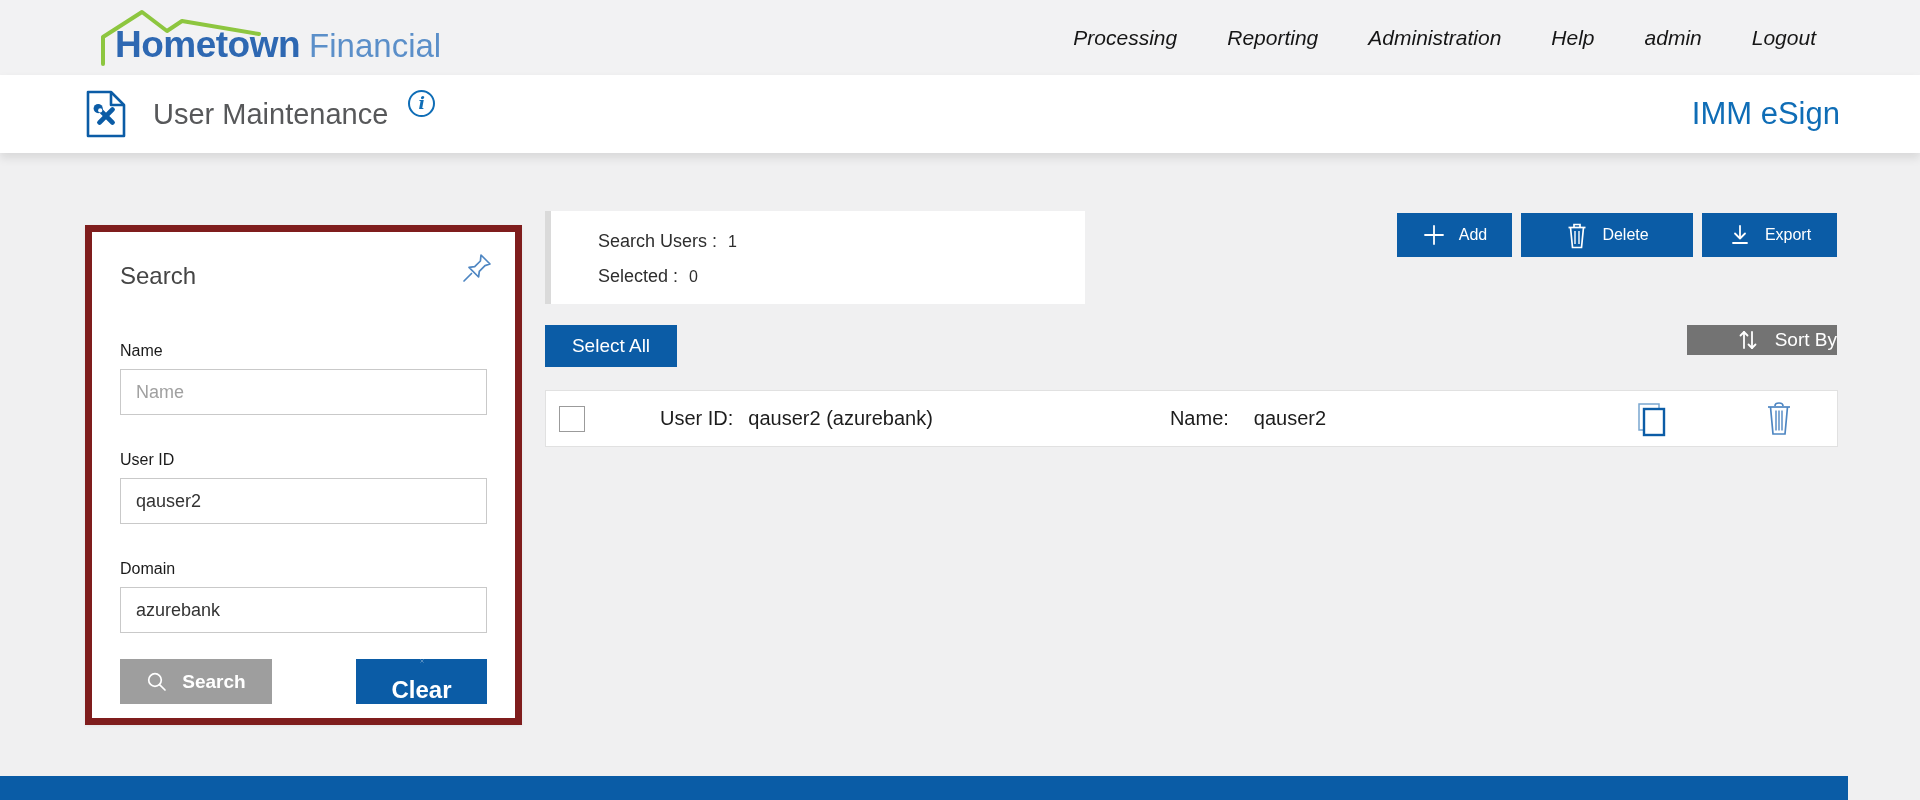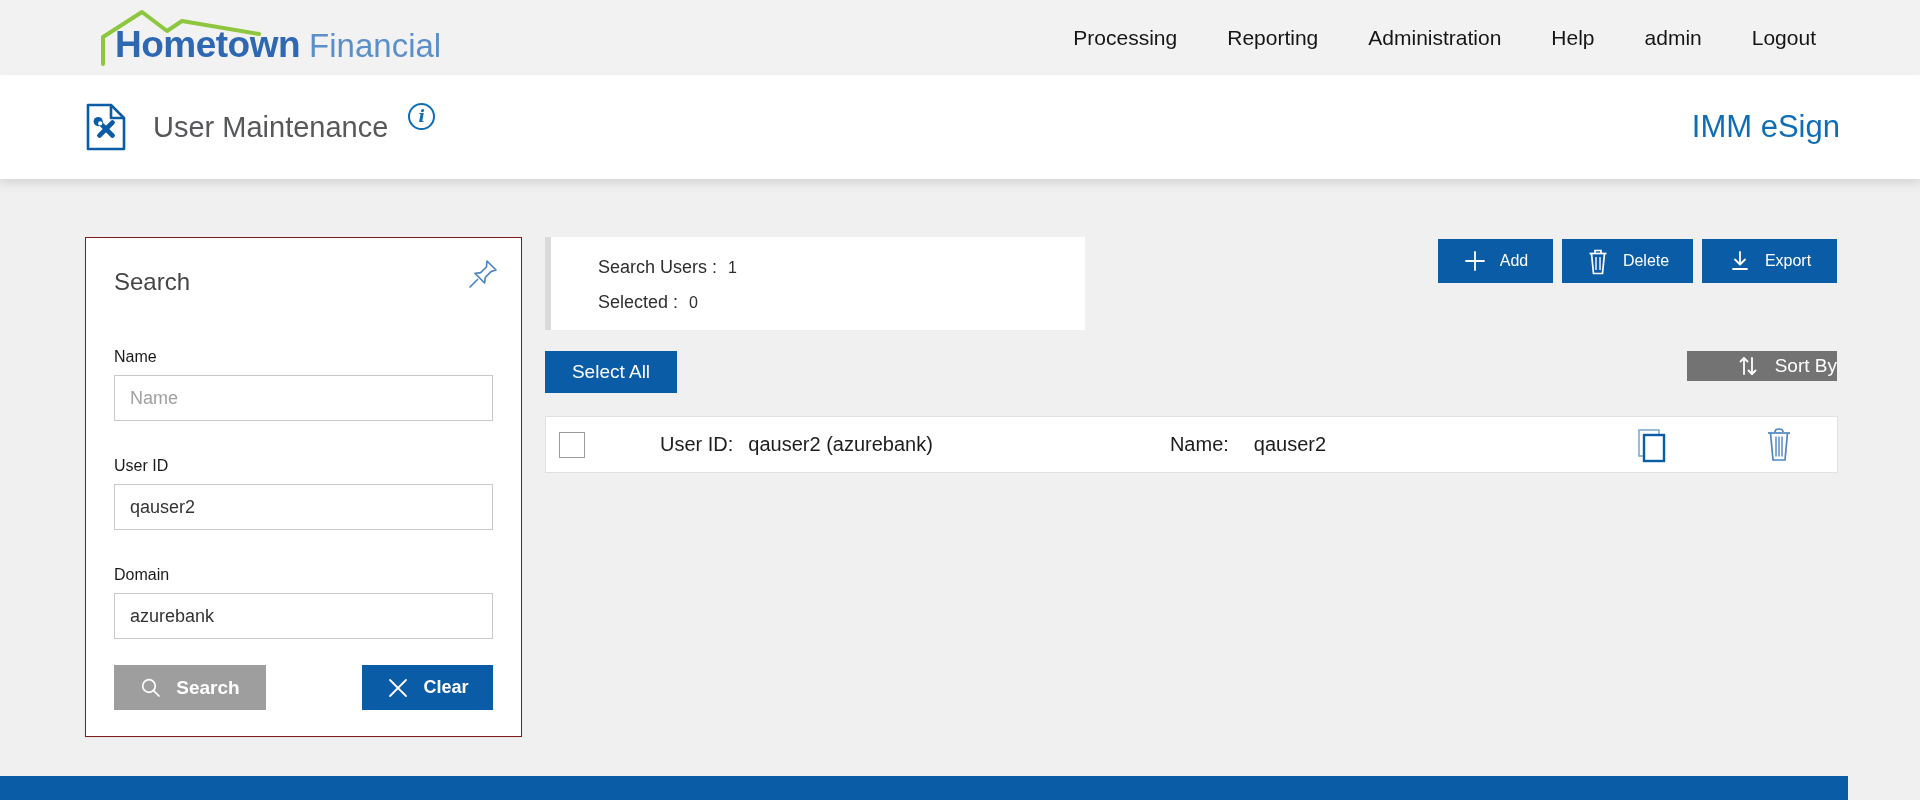--- a/index.html
+++ b/index.html
@@ -14,48 +14,48 @@
   .topnav {
     height:75px; background:#f2f2f3;
     display:flex; 
     padding:0 104px 0 85px;
   }
   .logo { position:relative; width:430px; height:70px; cursor:pointer; }
   .logo svg { position:absolute; left:14px; top:6px; }
   .logo-text { position:absolute; left:30px; bottom:4px; white-space:nowrap; }
   .logo-bold  { font-size:37px; font-weight:bold; color:#2e68b2; letter-spacing:-0.5px; }
   .logo-light { font-size:33px; font-weight:normal; color:#5b8fc9; margin-left:9px; }
-  .nav-items { margin-left:auto; display:flex; gap:50px; align-items:center; }
+  .nav-items { margin-left:auto; display:flex; gap:50px; align-items:center;font-style:italic; }
   .nav-item { font-size:21px; color:#161616; cursor:pointer; white-space:nowrap; }
 
   
   .header-band {
-    height:104px; background:#ffffff;
+    height:78px; background:#ffffff;
     display:flex; align-items:center;
     padding:0 80px 0 85px;
     box-shadow:0 5px 9px rgba(0,0,0,0.10);
     position:relative; z-index:2;
   }
   .page-title { margin-left:26px; font-size:29px; color:#57585a; }
   .info-circle {
     margin-left:20px; margin-top:-22px;
     width:27px; height:27px; border-radius:50%;
     border:2px solid #0f6db6; color:#0f6db6;
     display:flex; align-items:center; justify-content:center;
     font-family:"DejaVu Serif", serif; font-style:italic; font-weight:bold;
     font-size:17px; cursor:pointer;
   }
   .product-name { margin-left:auto; font-size:31px; color:#0f6db6; }
 
   
   .main { position:relative; height:643px; }
 
   .search-card {
-    position:absolute; left:85px; top:58px; width:437px; height:500px;
-    background:#fff; border:1px solid #7f1d1d;
+    position:absolute; left:85px; top:72px; width:437px; height:500px;
+    background:#fff; border:7px solid #7f1d1d;
     box-shadow:0 1px 3px rgba(0,0,0,0.05);
     padding:30px 28px;
   }
   .search-title { font-size:24px; color:#454545; margin-bottom:52px; }
   .pin-btn { position:absolute; right:20px; top:18px; cursor:pointer; }
   .field-label { font-size:16px; color:#1a1a1a; margin-top:36px; }
   .field-label.first { margin-top:0; }
   .text-input {
     display:block; width:100%; height:46px; margin-top:9px;
     border:1px solid #c9c9c9; background:#fff;
@@ -65,39 +65,39 @@
   .text-input::placeholder { color:#a0a0a0; }
   .btn-row { display:flex; justify-content:space-between; margin-top:26px; }
   button { font-family:"Liberation Sans", sans-serif; border:none; cursor:pointer; }
   .btn-search {
     width:152px; height:45px; background:#9e9e9e; color:#fff;
     font-size:19px; font-weight:bold;
     display:flex; align-items:center; justify-content:center; gap:14px;
   }
   .btn-clear {
     width:131px; height:45px; background:#0b5ca6; color:#fff;
-    font-size:18px; font-weight:bold;
-    display:flex; align-items:center; justify-content:center; gap:13px;
+    font-size:24px; font-weight:bold;
+    display:flex; align-items:center; justify-content:center; gap:13px;flex-direction:column;
   }
 
   .summary-card {
     position:absolute; left:545px; top:58px; width:540px; height:93px;
     background:#fff; border-left:6px solid #dadada;
     padding:13px 0 0 47px;
     font-size:18px; color:#2e2e2e; line-height:34px;
   }
   .summary-line span { display:inline-block; }
   .summary-value { margin-left:6px; font-size:16px; }
 
   .toolbar { position:absolute; top:60px; right:83px; display:flex; gap:9px; }
   .tb-btn {
     height:44px; background:#0b5ca6; color:#fff; font-size:16px;
     display:flex; align-items:center; justify-content:center; gap:13px;
   }
-  .tb-add { width:115px; } .tb-delete { width:131px; } .tb-export { width:135px; }
+  .tb-add { width:115px; } .tb-delete { width:172px; } .tb-export { width:135px; }
 
   .select-all-btn {
     position:absolute; left:545px; top:172px; width:132px; height:42px;
     background:#0b5ca6; color:#fff; font-size:19px;
     display:flex; align-items:center; justify-content:center;
   }
   .sort-by-btn {
     position:absolute; right:83px; top:172px; width:150px; height:30px;
     background:#737373; color:#fff; font-size:19px;
     display:flex; align-items:center; justify-content:flex-end; gap:14px;

